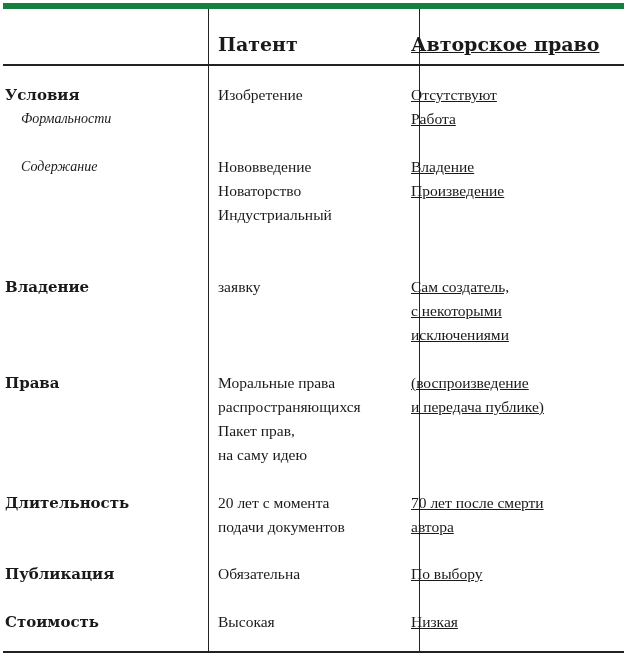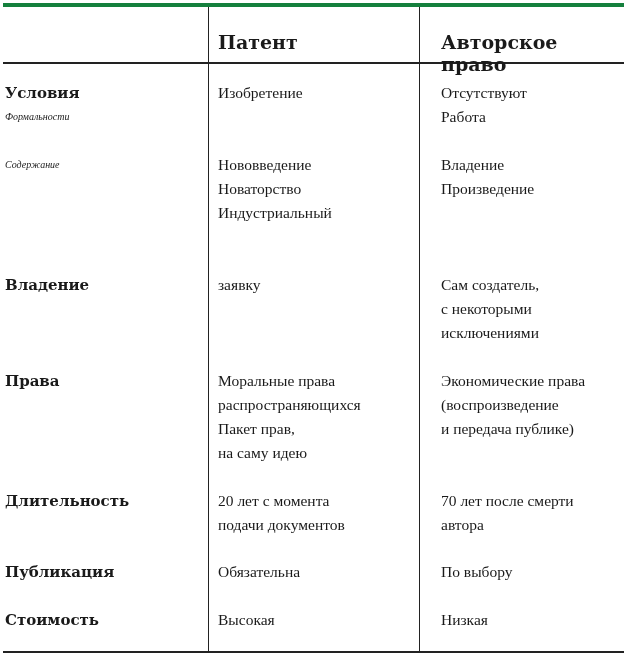--- a/index.html
+++ b/index.html
@@ -1,32 +1,32 @@
 <!DOCTYPE html>
 <html><head>
 <meta charset="utf-8">
 <style>
   html, body { margin: 0; padding: 0; background: #ffffff; }
   body { width: 627px; height: 657px; position: relative; overflow: hidden;
          font-family: "DejaVu Serif", "Liberation Serif", serif; color: #1a1a1a; }
   .tbl { position: absolute; left: 3px; top: 3px; width: 621px; height: 650px;
-         border-top: 4px solid #15803d; border-bottom: 2px solid #222; box-sizing: border-box; }
+         border-top: 6px solid #15803d; border-bottom: 2px solid #222; box-sizing: border-box; }
   .vline { position: absolute; top: 0; bottom: 0; width: 1px; background: #222; }
   .vline.v1 { left: 205px; }
   .vline.v2 { left: 416px; }
   .hdr { position: absolute; left: 0; right: 0; top: 0; height: 57px; border-bottom: 2px solid #222; box-sizing: border-box; }
   .hcell { position: absolute; top: 24px; font-weight: bold; font-size: 19px; font-family: "DejaVu Serif", serif; }
   .col0 { left: 2px; }
   .col1 { left: 215px; }
-  .col2 { left: 438px; }
+  .col2 { left: 408px; text-decoration: underline; }
   .row { position: absolute; left: 0; right: 0; }
   .cell { position: absolute; top: 0; font-size: 15.5px; line-height: 24px; font-family: "Liberation Serif", serif; }
   .cell .ln { display: block; white-space: nowrap; }
   .lbl-b { font-weight: bold; font-family: "DejaVu Serif", serif; font-size: 15px; }
-  .lbl-i { font-style: italic; font-family: "Liberation Serif", serif; font-size: 10px; }
+  .lbl-i { font-style: italic; font-family: "Liberation Serif", serif; font-size: 14px; margin-left: 16px; }
 </style>
 </head>
 <body>
 
 <div class="tbl">
   <div class="vline v1"></div>
   <div class="vline v2"></div>
 
   <div class="hdr">
     <div class="hcell col0"></div>
@@ -81,21 +81,20 @@
     <div class="cell col0">
       <span class="ln lbl-b">Права</span>
     </div>
     <div class="cell col1">
       <span class="ln">Моральные права</span>
       <span class="ln">распространяющихся</span>
       <span class="ln">Пакет прав,</span>
       <span class="ln">на саму идею</span>
     </div>
     <div class="cell col2">
-      <span class="ln">Экономические права</span>
       <span class="ln">(воспроизведение</span>
       <span class="ln">и передача публике)</span>
     </div>
   </div>
 
   <div class="row" style="top:482px;">
     <div class="cell col0">
       <span class="ln lbl-b">Длительность</span>
     </div>
     <div class="cell col1">

